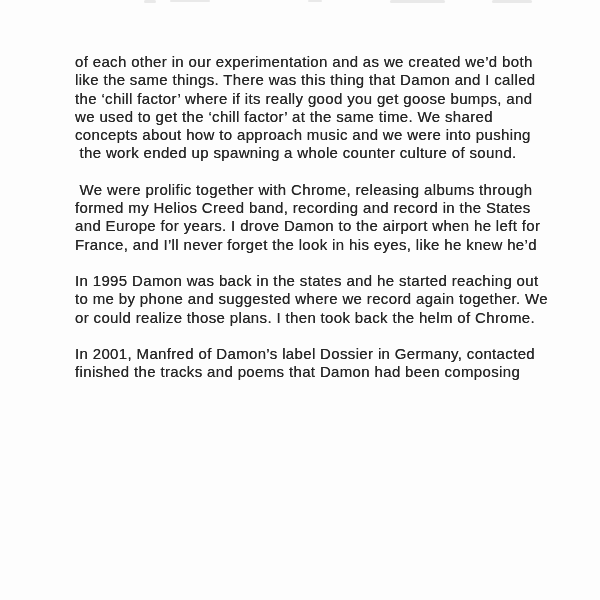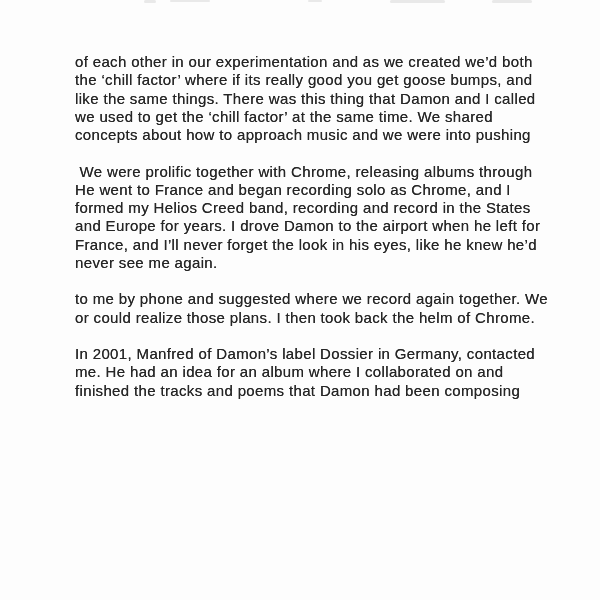--- a/index.html
+++ b/index.html
@@ -58,40 +58,39 @@
   <span class="smudge s1"></span>
   <span class="smudge s2"></span>
   <span class="smudge s3"></span>
   <span class="smudge s4"></span>
   <span class="smudge s5"></span>
 
   <div class="text-block">
 
     <div class="para">
       <div class="line">of each other in our experimentation and as we created we’d both</div>
+      <div class="line">like the same things. There was this thing that Damon and I called</div>
       <div class="line">the ‘chill factor’ where if its really good you get goose bumps, and</div>
-      <div class="line">like the same things. There was this thing that Damon and I called</div>
       <div class="line">we used to get the ‘chill factor’ at the same time. We shared</div>
       <div class="line">concepts about how to approach music and we were into pushing</div>
+      <div class="line"> the work ended up spawning a whole counter culture of sound.</div>
     </div>
 
     <div class="para">
       <div class="line"> We were prolific together with Chrome, releasing albums through</div>
-      <div class="line">He went to France and began recording solo as Chrome, and I</div>
       <div class="line">formed my Helios Creed band, recording and record in the States</div>
       <div class="line">and Europe for years. I drove Damon to the airport when he left for</div>
       <div class="line">France, and I’ll never forget the look in his eyes, like he knew he’d</div>
-      <div class="line">never see me again.</div>
     </div>
 
     <div class="para">
+      <div class="line">In 1995 Damon was back in the states and he started reaching out</div>
       <div class="line">to me by phone and suggested where we record again together. We</div>
       <div class="line">or could realize those plans. I then took back the helm of Chrome.</div>
     </div>
 
     <div class="para">
       <div class="line">In 2001, Manfred of Damon’s label Dossier in Germany, contacted</div>
-      <div class="line">me. He had an idea for an album where I collaborated on and</div>
       <div class="line">finished the tracks and poems that Damon had been composing</div>
     </div>
 
   </div>
 </div>
 
 </body></html>

